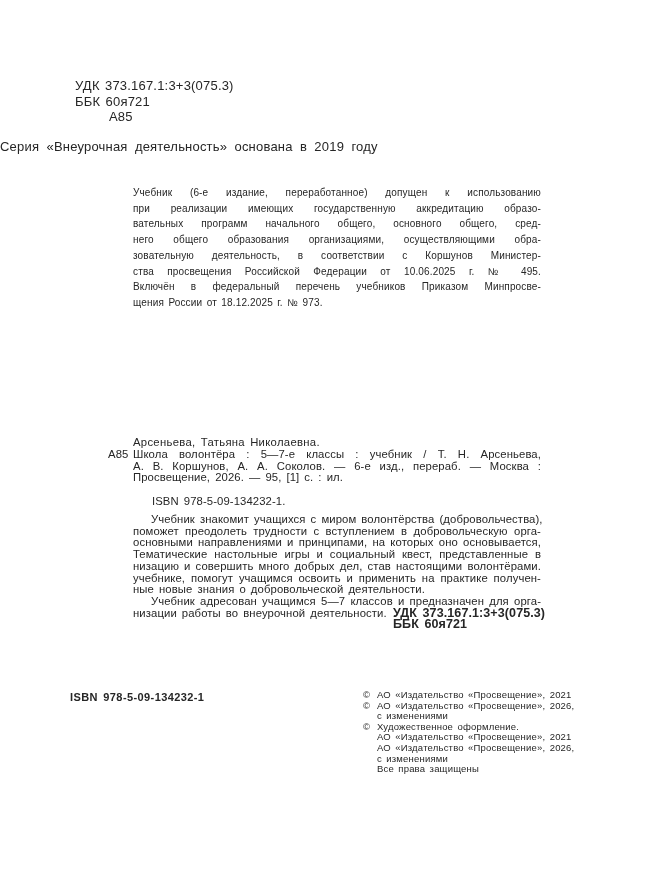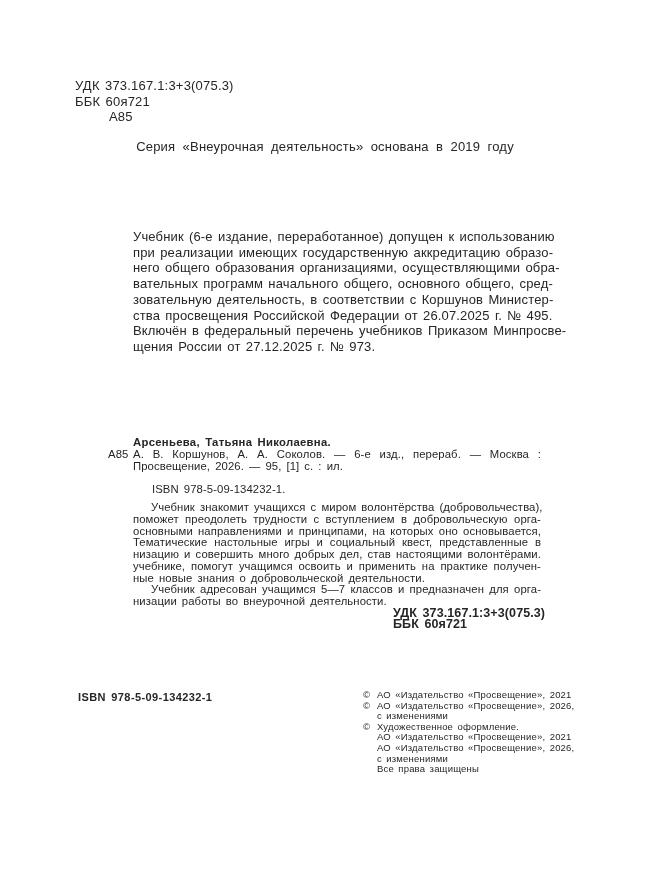--- a/index.html
+++ b/index.html
@@ -8,76 +8,77 @@
     font-family:"Liberation Sans", sans-serif;color:#262626;
     -webkit-font-smoothing:antialiased;overflow:hidden;
   }
   .abs{position:absolute;}
 
   
   .top-codes{left:75px;top:78px;font-size:13px;line-height:15.6px;letter-spacing:.2px;word-spacing:1.5px;}
   .top-codes .code-row.hang{padding-left:34px;}
 
   
-  .series{left:0;top:139px;width:650px;text-align:center;font-size:13px;word-spacing:3.5px;letter-spacing:.2px;}
+  .series{left:0;top:139px;width:650px;font-size:13px;word-spacing:3.5px;letter-spacing:.2px;}
 
   
-  .approval{left:133px;top:185px;width:408px;font-size:13px;line-height:15.7px;letter-spacing:.15px;word-spacing:1.5px;margin-top:44px;}
+  .approval{left:133px;top:185px;width:408px;font-size:10px;line-height:15.7px;letter-spacing:.15px;word-spacing:1.5px;}
 
   
   .jpar .ln{text-align:justify;text-align-last:justify;white-space:nowrap;}
   .jpar .ln.last{text-align-last:left;white-space:normal;}
 
   
   .catalog{left:133px;top:437px;width:408px;font-size:11.3px;line-height:11.75px;letter-spacing:.1px;word-spacing:1.8px;}
-  .author-heading{font-weight:bold;letter-spacing:.3px;}
+  .author-heading{font-weight:normal;letter-spacing:.3px;}
   .bib{position:relative;}
   .bib .ln:first-child{text-indent:20px;}
   .bib-code{position:absolute;left:-25px;top:0;}
   .isbn-line{padding-left:19px;margin-top:12px;}
   .annotation-1{margin-top:6px;}
   .annotation-1 .ln:first-child{text-indent:18px;}
   .annotation-2 .ln:first-child{text-indent:18px;}
 
   
   .bottom-codes{left:393px;top:608px;font-size:12.5px;line-height:11.2px;font-weight:bold;word-spacing:2px;letter-spacing:.1px;}
 
   
-  .footer-isbn{left:78px;top:691px;font-size:11px;font-weight:bold;letter-spacing:.4px;word-spacing:2px;}
+  .footer-isbn{left:70px;top:691px;font-size:11px;font-weight:bold;letter-spacing:.4px;word-spacing:2px;}
   .copyright{left:363px;top:690px;font-size:9.5px;line-height:10.6px;letter-spacing:.2px;word-spacing:1.5px;}
   .crow{display:flex;}
   .cbullet{width:14px;flex:none;}
   .ctext{flex:1;white-space:nowrap;}
 </style>
 </head>
 <body>
 
 <div class="abs top-codes">
   <div class="code-row">УДК 373.167.1:3+3(075.3)</div>
   <div class="code-row">ББК 60я721</div>
   <div class="code-row hang">А85</div>
 </div>
 
 <div class="abs series">Серия «Внеурочная деятельность» основана в 2019 году</div>
 
 <div class="abs approval jpar">
     <div class="ln">Учебник (6-е издание, переработанное) допущен к использованию</div>
     <div class="ln">при реализации имеющих государственную аккредитацию образо-</div>
+    <div class="ln">вательных программ начального общего, основного общего, сред-</div>
     <div class="ln">него общего образования организациями, осуществляющими обра-</div>
-    <div class="ln">вательных программ начального общего, основного общего, сред-</div>
     <div class="ln">зовательную деятельность, в соответствии с Коршунов Министер-</div>
-    <div class="ln">ства просвещения Российской Федерации от 26.07.2025 г. № 495.</div>
+    <div class="ln">ства просвещения Российской Федерации от 10.06.2025 г. № 495.</div>
     <div class="ln">Включён в федеральный перечень учебников Приказом Минпросве-</div>
-    <div class="ln last">щения России от 27.12.2025 г. № 973.</div>
+    <div class="ln last">щения России от 18.12.2025 г. № 973.</div>
   </div>
 
 <div class="abs catalog">
   <div class="author-heading">Арсеньева, Татьяна Николаевна.</div>
   <div class="bib jpar">
     <span class="bib-code">А85</span>
+  <div class="ln">Школа волонтёра : 5—7-е классы : учебник / Т. Н. Арсеньева,</div>
       <div class="ln">А. В. Коршунов, А. А. Соколов. — 6-е изд., перераб. — Москва :</div>
       <div class="ln last">Просвещение, 2026. — 95, [1] с. : ил.</div>
     </div>
   <div class="isbn-line">ISBN 978-5-09-134232-1.</div>
   <div class="annotation-1 jpar">
       <div class="ln">Учебник знакомит учащихся с миром волонтёрства (добровольчества),</div>
       <div class="ln">поможет преодолеть трудности с вступлением в добровольческую орга-</div>
       <div class="ln">основными направлениями и принципами, на которых оно основывается,</div>
       <div class="ln">Тематические настольные игры и социальный квест, представленные в</div>
       <div class="ln">низацию и совершить много добрых дел, став настоящими волонтёрами.</div>

